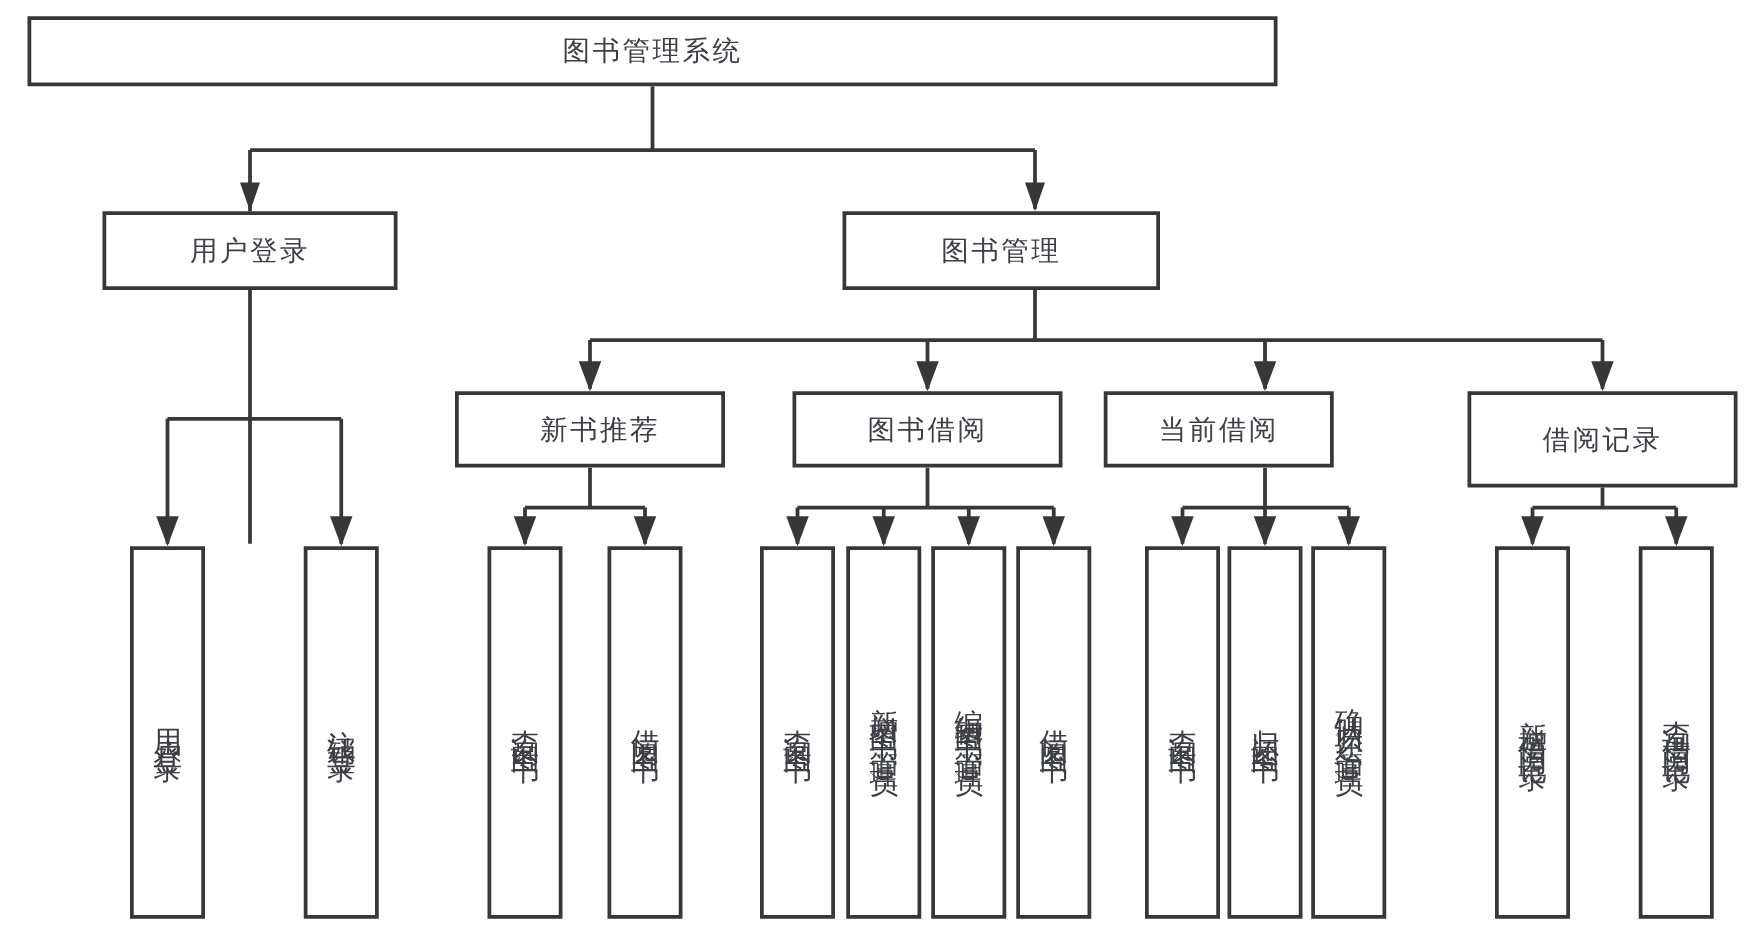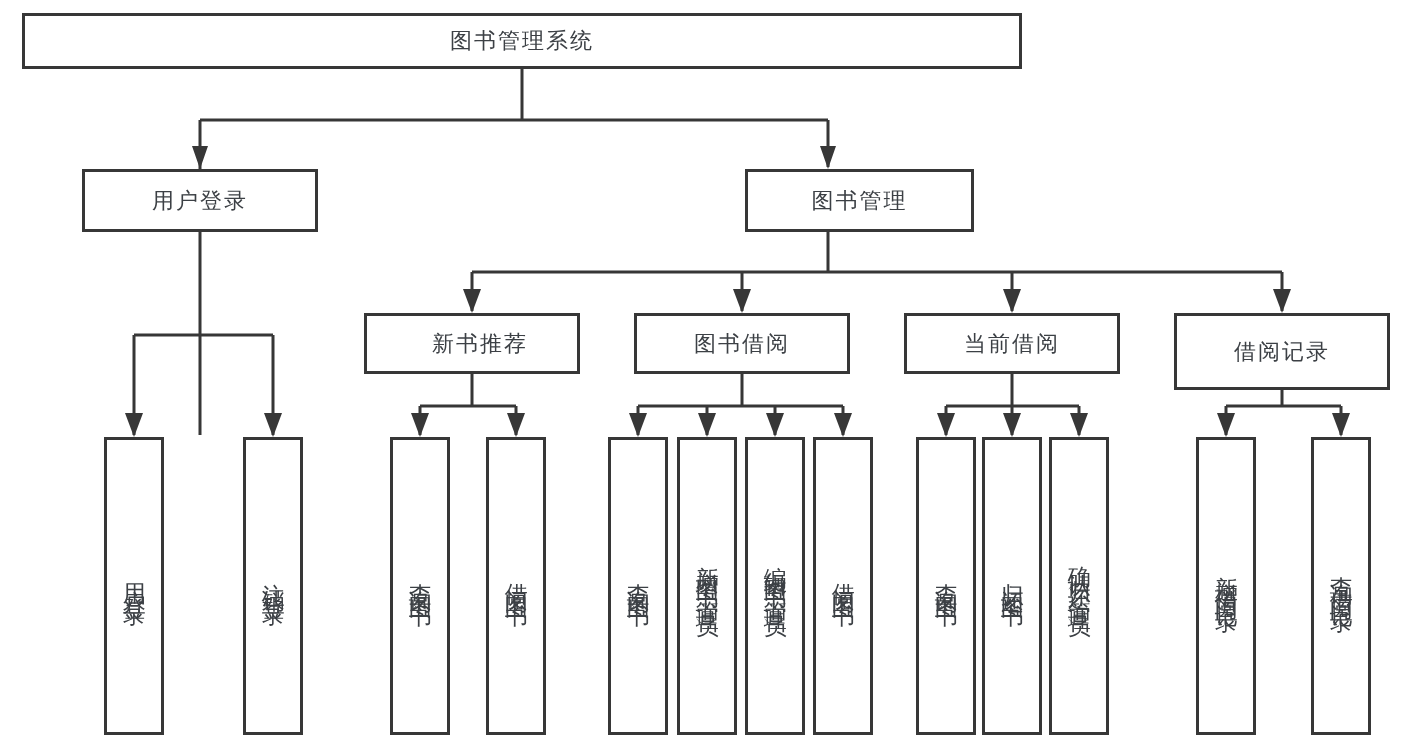--- a/index.html
+++ b/index.html
@@ -102,31 +102,31 @@
              M1332 413 L1350 413 L1341 437 Z" fill="#373737" stroke="none"></path>
   </svg>
 
   <div class="box" style="left:22px; top:13px; width:1000px; height:56px;">
     <span class="hlabel">图书管理系统</span>
   </div>
 
   <div class="box" style="left:82px; top:169px; width:236px; height:63px;">
     <span class="hlabel">用户登录</span>
   </div>
-  <div class="box" style="left:745px; top:169px; width:229px; height:63px;">
+  <div class="box" style="left:674px; top:169px; width:254px; height:63px;">
     <span class="hlabel">图书管理</span>
   </div>
 
   <div class="box" style="left:364px; top:313px; width:216px; height:61px;padding-left:16px;">
     <span class="hlabel">新书推荐</span>
   </div>
   <div class="box" style="left:634px; top:313px; width:216px; height:61px;">
     <span class="hlabel">图书借阅</span>
   </div>
-  <div class="box" style="left:904px; top:313px; width:216px; height:61px;">
+  <div class="box" style="left:883px; top:313px; width:184px; height:61px;">
     <span class="hlabel">当前借阅</span>
   </div>
   <div class="box" style="left:1174px; top:313px; width:216px; height:77px;">
     <span class="hlabel">借阅记录</span>
   </div>
 
   <div class="box vbox" style="left:104px; top:437px; width:60px; height:298px;">
     <span class="vtext">用户登录</span>
   </div>
   <div class="box vbox" style="left:243px; top:437px; width:60px; height:298px;">

